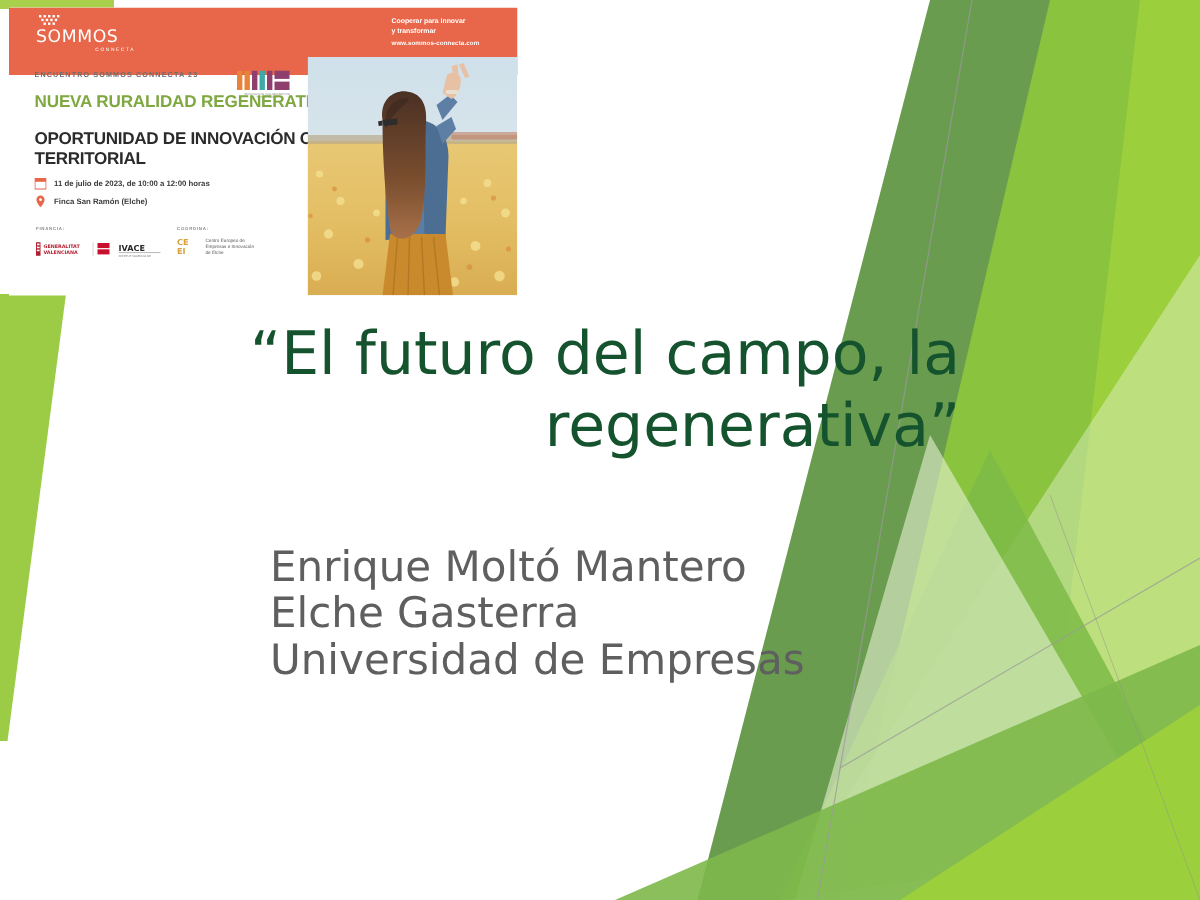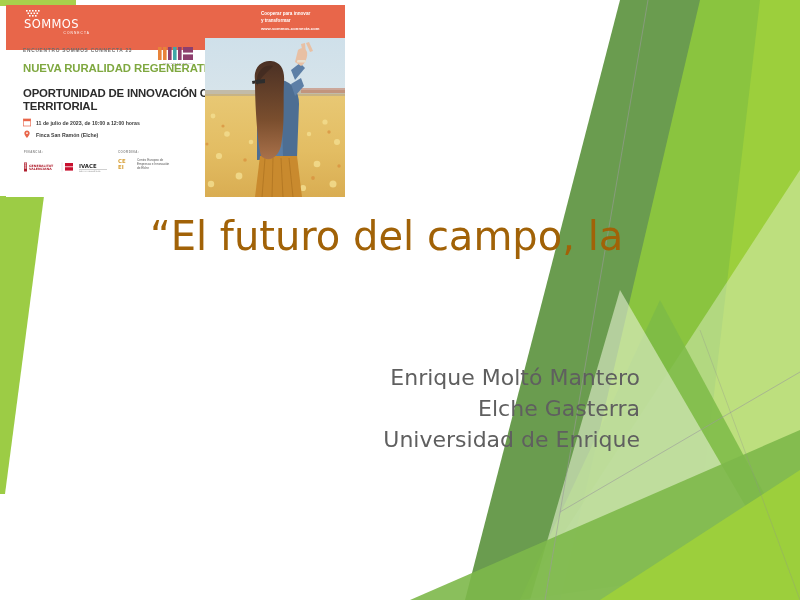--- a/index.html
+++ b/index.html
@@ -158,35 +158,35 @@
     position: absolute;
     left: 199px; top: 0px;
     width: 140px; height: 159px;
     overflow: hidden;
   }
   
   #main-title {
     position: absolute;
     left: 150px; top: 212px;
     width: 490px;
-    text-align: left;
+    text-align: right;
     font-family: "DejaVu Sans", sans-serif;
     font-size: 40px;
     line-height: 48px;
-    color: #a16207;
+    color: #14532d;
     font-weight: 400;
     z-index: 2;
   }
   #main-subtitle {
     position: absolute;
     left: 180px; top: 362px;
     width: 460px;
-    text-align: right;
+    text-align: left;
     font-family: "DejaVu Sans", sans-serif;
-    font-size: 22px;
+    font-size: 28px;
     line-height: 31px;
     color: #5f5f5f;
     font-weight: 400;
     z-index: 2;
   }
 </style>
 </head>
 <body>
 
 <div id="slide">
@@ -385,21 +385,22 @@
           <path d="M50 42 L60 41 L60 45 L51 46 Z" fill="#2d2d2d"></path>
           <path d="M47 43 L50 42.4 L50 45.6 L47.5 46 Z" fill="#2d2d2d"></path>
         </svg>
       </div>
 
     </div>
   </div>
 
   <div id="main-title">
     <div>“El futuro del campo, la</div>
+    <div>regenerativa”</div>
   </div>
 
   <div id="main-subtitle">
     <div>Enrique Moltó Mantero</div>
     <div>Elche Gasterra</div>
-    <div>Universidad de Enrique</div>
+    <div>Universidad de Empresas</div>
   </div>
 
 </div>
 
 </body></html>

